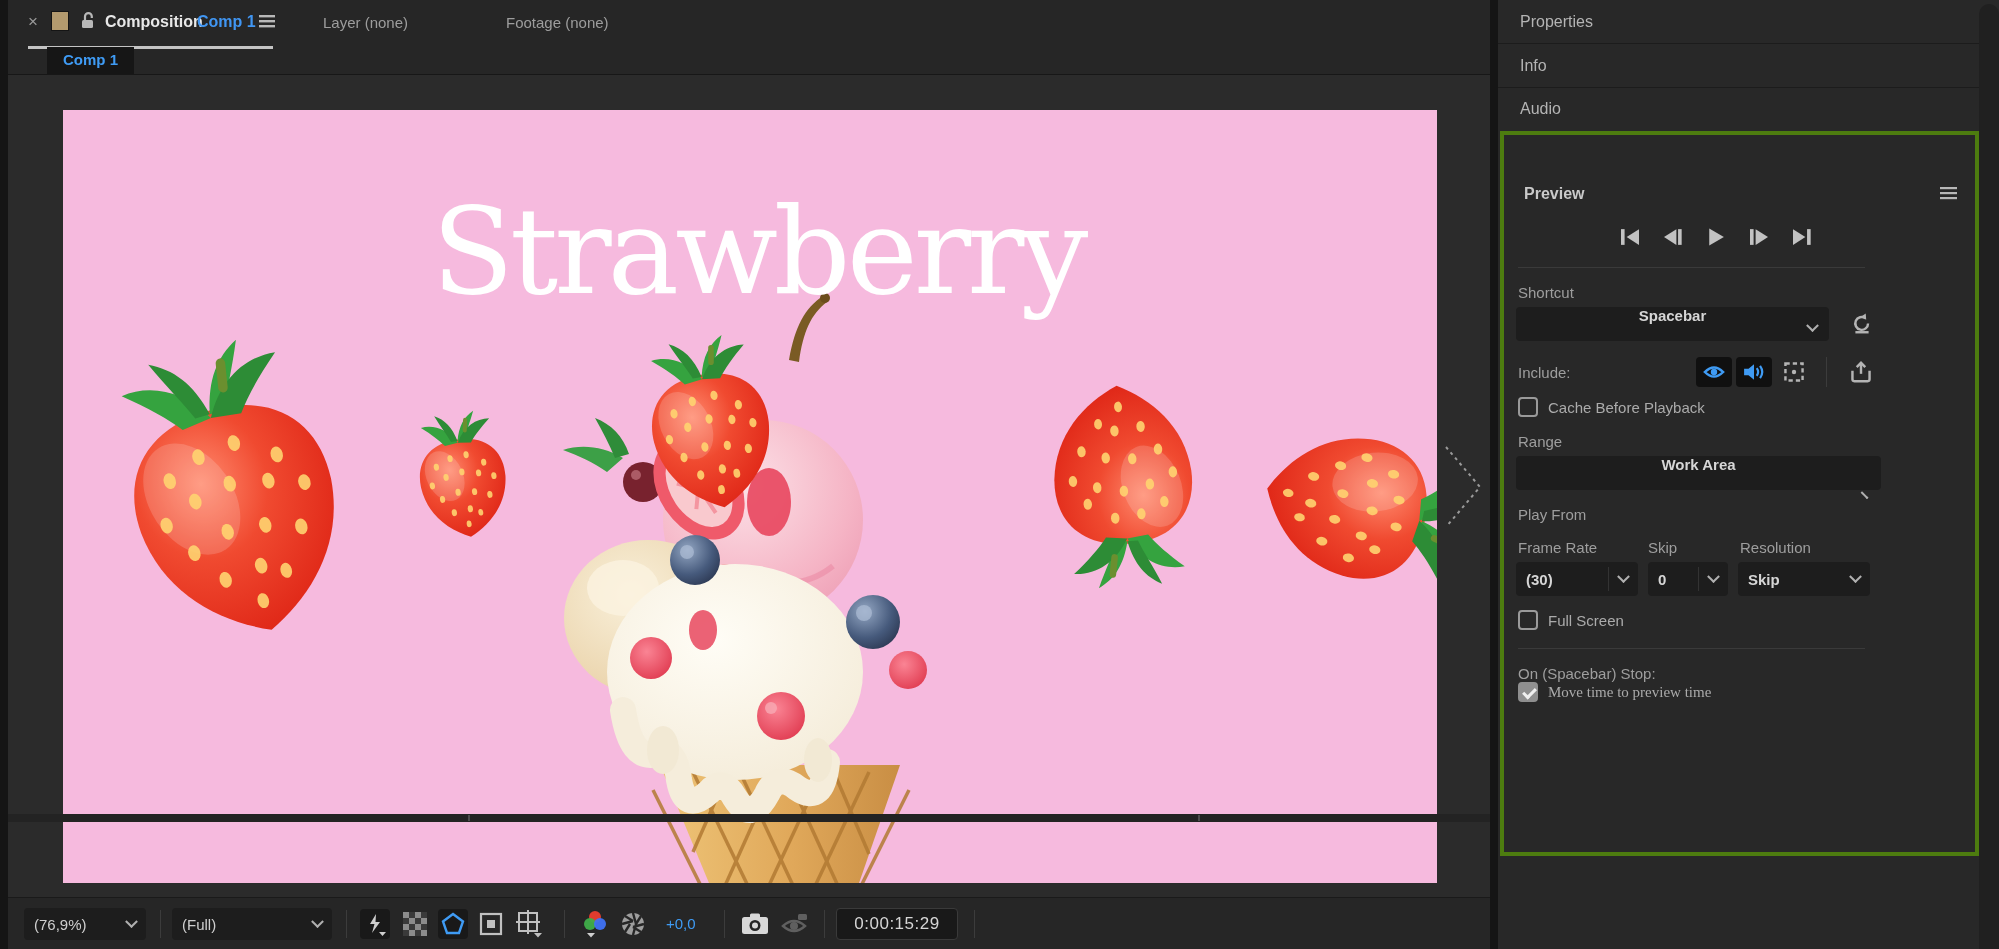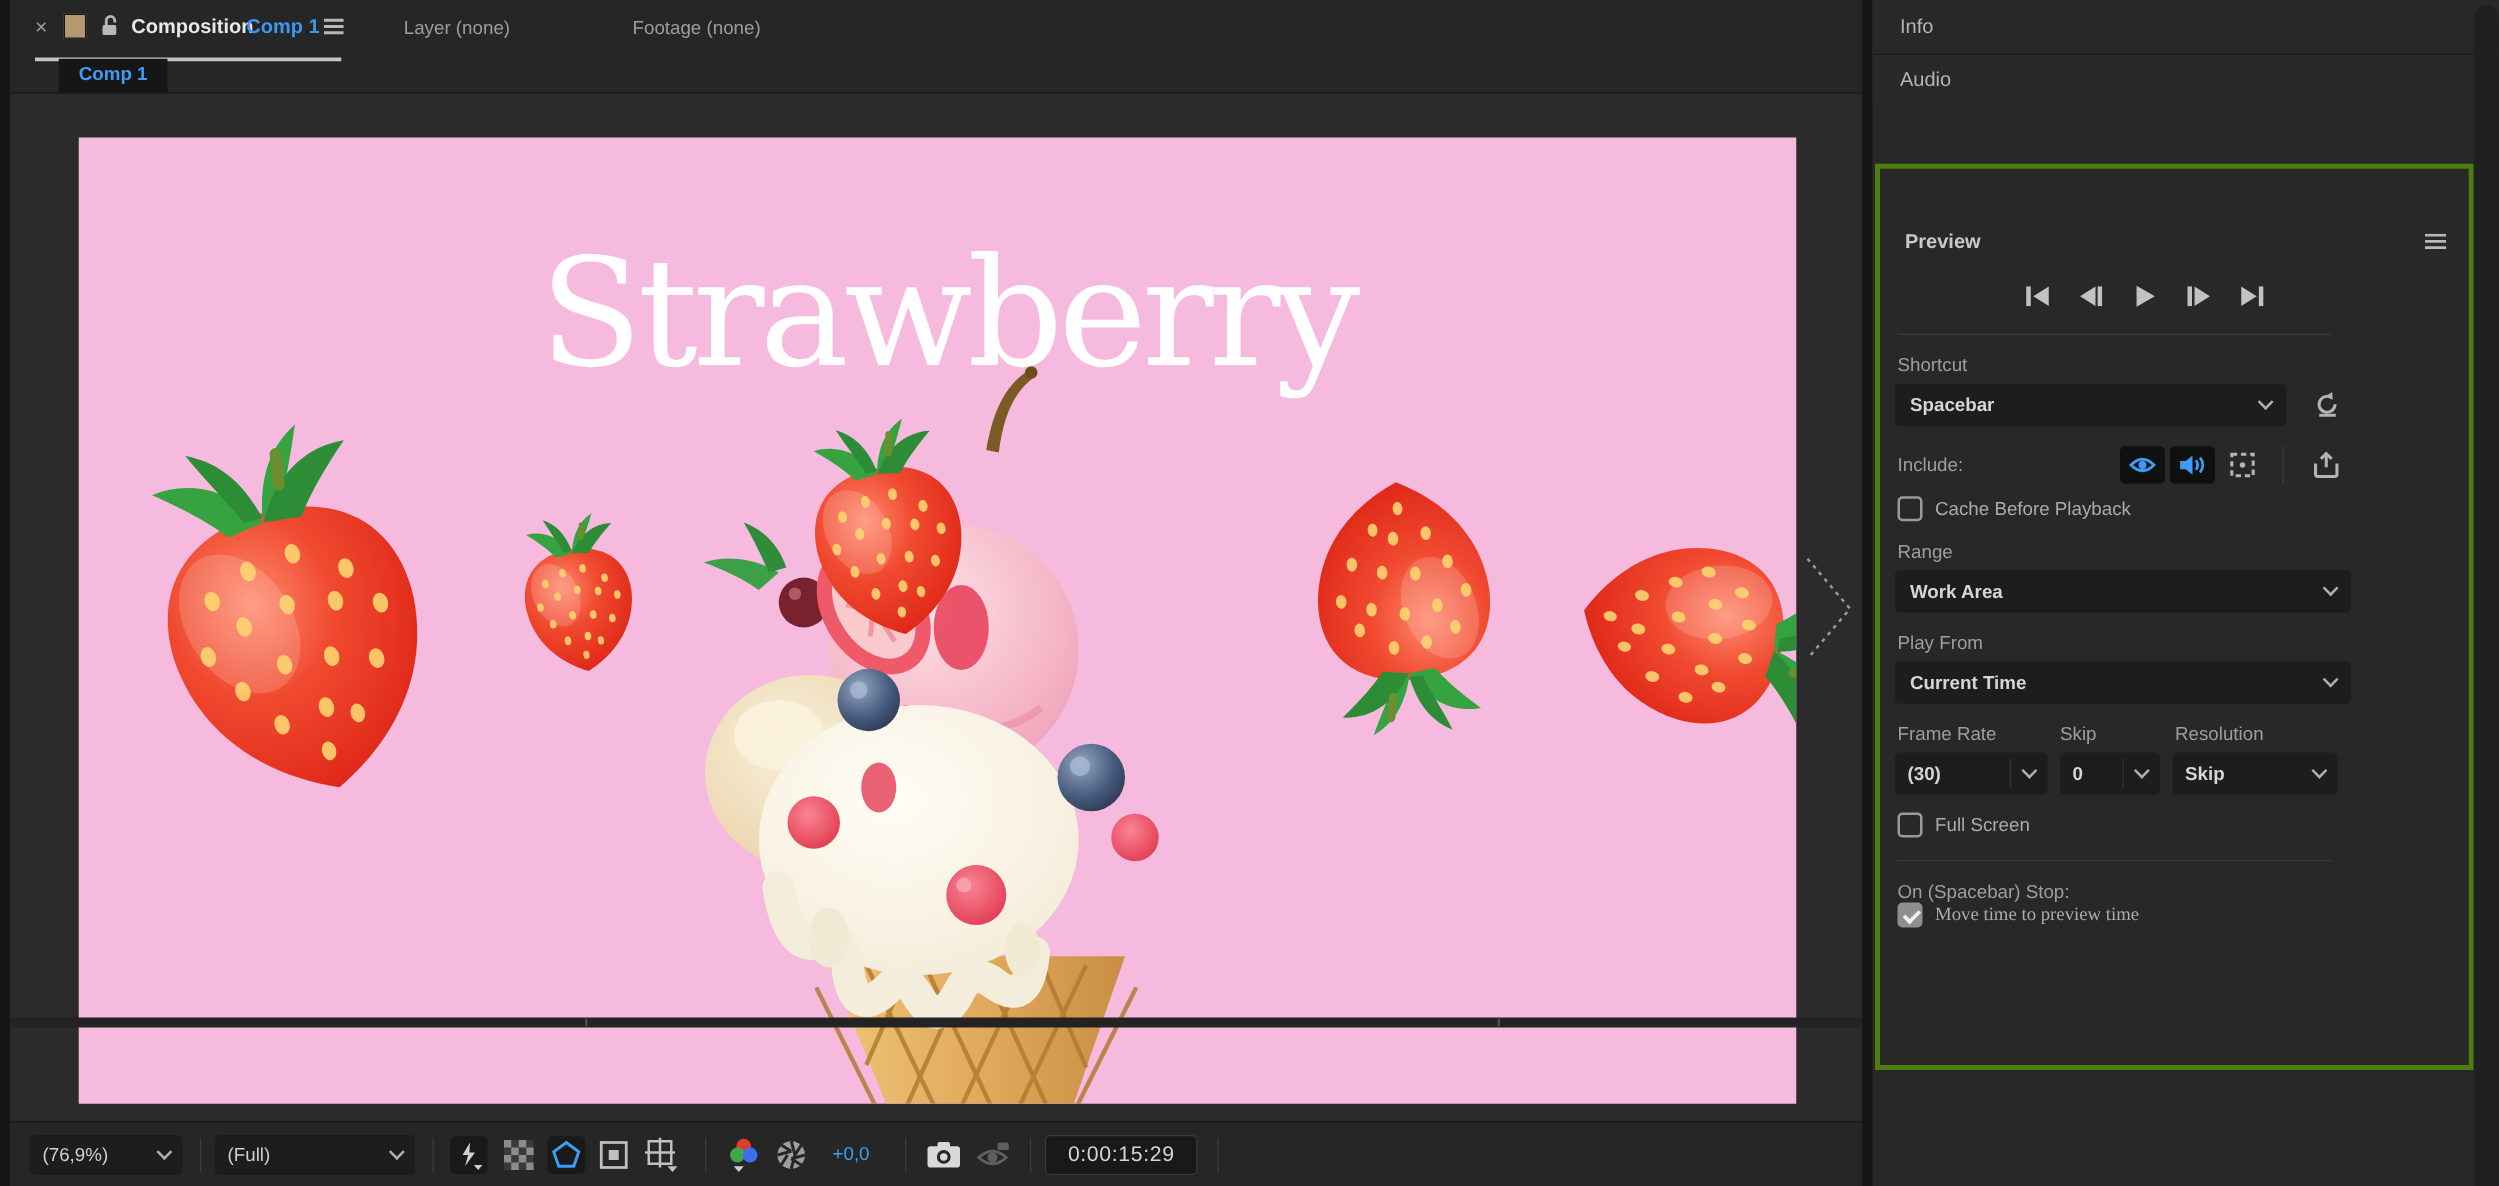--- a/index.html
+++ b/index.html
@@ -47,21 +47,21 @@
 
   #preview-box { position:absolute; left:2px; top:131px; width:479px; height:725px; border:4px solid #4d7c0f; background:#282828; }
   .pv-inner { position:relative; width:100%; height:100%; padding:0 0 0 12px; }
   .pv-header { position:relative; padding-top:50px; display:flex; align-items:center; }
   .pv-title { color:#c9c9c9; font-size:16px; font-weight:bold; padding-left:8px; }
   .pv-menu { position:absolute; right:18px; top:52px; }
   .transport { margin-top:24px; display:flex; justify-content:center; gap:17px; padding-right:60px; }
   .t-btn { width:26px; height:20px; display:flex; align-items:center; justify-content:center; }
   .pv-divider { margin:20px 110px 0 2px; height:1px; background:#3a3a3a; }
   .pv-label { color:#9e9e9e; font-size:15px; margin-top:16px; padding-left:2px; }
-  .pv-dd { margin-top:6px; width:313px; height:34px; background:#1d1d1d; border-radius:4px; color:#d6d6d6; font-size:15px; font-weight:bold; display:flex; align-items:center; padding:0 12px; }
+  .pv-dd { margin-top:6px; width:313px; height:34px; background:#1d1d1d; border-radius:4px; color:#d6d6d6; font-size:15px; font-weight:bold; display:flex; align-items:center; padding:0 12px;flex-direction:column; }
   .pv-dd.wide { width:365px;gap:24px; }
   .shortcut-row { display:flex; align-items:center; gap:22px; }
   .include-row { margin-top:14px; display:flex; align-items:center; height:34px; }
   .inc-btn { width:36px; height:30px; border-radius:4px; display:flex; align-items:center; justify-content:center; margin-left:4px; }
   .inc-btn.active { background:#101010; }
   .inc-div { width:1px; height:30px; background:#3c3c3c; margin:0 12px 0 14px; }
   .cb-row { display:flex; align-items:center; gap:10px; margin-top:14px; color:#ababab; font-size:15px; padding-left:2px; }
   .cb { position:relative; width:20px; height:20px; border:2px solid #9a9a9a; border-radius:4px; background:transparent; flex:0 0 auto; }
   .cb.checked { background:#8f8f8f; border-color:#8f8f8f; }
   .cb.checked::after { content:""; position:absolute; left:3px; top:4px; width:10px; height:5px; border-left:3px solid #efefef; border-bottom:3px solid #efefef; transform:rotate(-45deg); }
@@ -326,20 +326,23 @@
 
     <div class="timecode">0:00:15:29</div>
     <div class="vdiv" style="left:966px"></div>
   </div>
 </div>
 
 <div class="abs" style="left:1490px; top:0; width:8px; height:949px; background:#151515;"></div>
 
 <div id="right-panel">
   <div class="rp-row">
+      <span>Properties</span>
+    </div>
+  <div class="rp-row">
       <span>Info</span>
     </div>
   <div class="rp-row" style="border-bottom:none; height:42px;">
       <span>Audio</span>
     </div>
 
   <div id="preview-box">
     <div class="pv-inner">
       <div class="pv-header">
         <span class="pv-title">Preview</span>
@@ -437,24 +440,20 @@
         <span>Cache Before Playback</span>
       </div>
 
       <div class="pv-label">Range</div>
       <div class="pv-dd wide">
         <span>Work Area</span>
           <span class="chev"></span>
       </div>
 
       <div class="pv-label">Play From</div>
-      <div class="pv-dd wide">
-        <span>Current Time</span>
-          <span class="chev"></span>
-      </div>
 
       <div class="triple-labels">
         <span style="width:130px;">Frame Rate</span>
         <span style="width:92px;">Skip</span>
         <span>Resolution</span>
       </div>
       <div class="triple-dds">
         <div class="mini-dd" style="width:122px;">
           <span>(30)</span>
             <span class="cell-div"></span>

